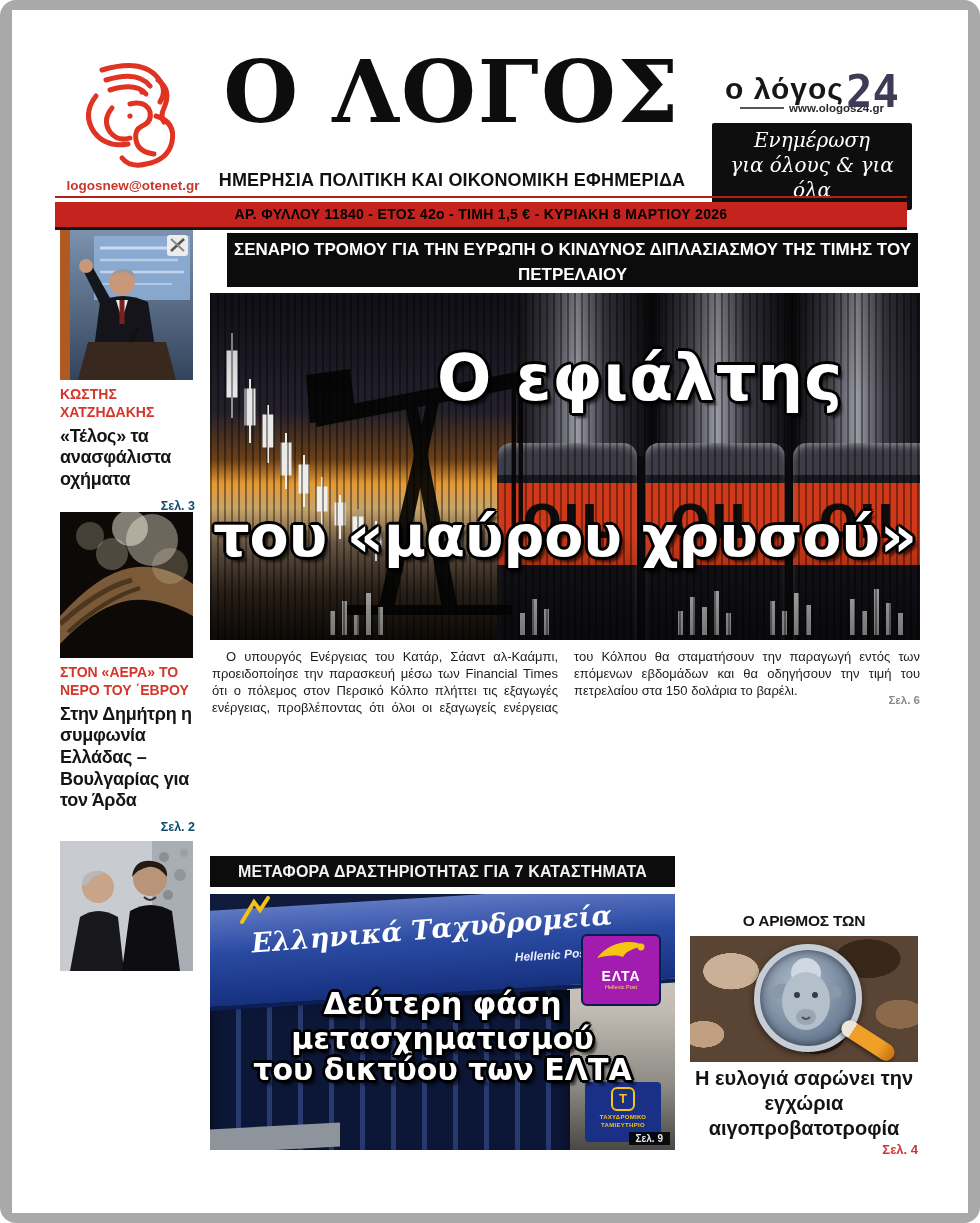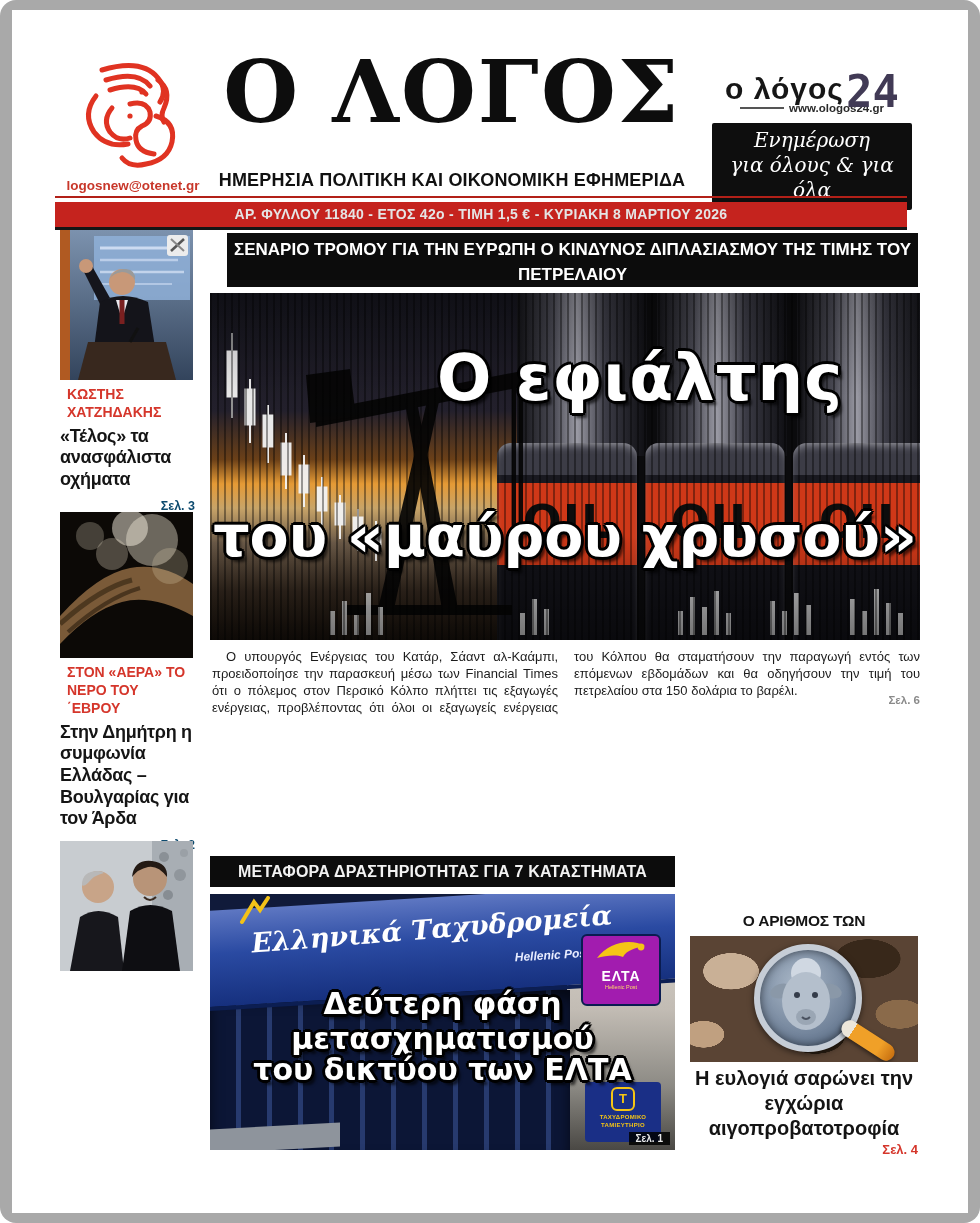--- a/index.html
+++ b/index.html
@@ -20,26 +20,26 @@
   .logo24-brand{font-size:30px;font-weight:bold;color:#161616;letter-spacing:1px;}
   .logo24-number{font-family:"DejaVu Sans Mono",monospace;font-weight:bold;font-size:44px;color:#413a55;line-height:.8;
                  display:inline-block;transform:translateY(8px);margin-left:2px;}
   .logo24-siterow{margin-top:-4px;font-size:11.5px;font-weight:bold;color:#2a2a2a;}
   .logo24-dash{display:inline-block;width:44px;height:2px;background:#555;vertical-align:3px;margin-right:5px;}
   .tagline-box{margin-top:9px;background:#0e0e0e;color:#fff;border-radius:2px;padding:5px 6px 7px;
                font-family:"DejaVu Serif","Liberation Serif",serif;font-style:italic;font-size:20px;line-height:1.25;}
 
   .rule-red{left:43px;top:186px;width:852px;height:2px;background:#b22018;}
   .issue-bar{left:43px;top:192px;width:852px;height:25px;background:#c5231e;border-bottom:3px solid #151515;
-             color:#e5e5e5;font-weight:bold;font-size:14px;text-align:center;line-height:25px;letter-spacing:.3px;}
+             color:#000000;font-weight:bold;font-size:14px;text-align:center;line-height:25px;letter-spacing:.3px;}
 
   
   .side-photo{left:48px;width:133px;overflow:hidden;background:#222;}
   .side-text{left:48px;width:135px;}
-  .side-kicker{color:#d5362b;font-weight:bold;font-size:14px;line-height:1.28;margin-left:7px;}
+  .side-kicker{color:#d5362b;font-weight:bold;font-size:14px;line-height:1.28;}
   .side-head{margin-top:4px;color:#151515;font-weight:bold;font-size:18px;line-height:1.2;letter-spacing:-.3px;}
   .side-ref{margin-top:8px;text-align:right;color:#0c4a6e;font-weight:bold;font-size:12.5px;}
 
   
   .lead-kicker{left:215px;top:223px;width:691px;min-height:46px;background:#0c0c0c;color:#fff;font-weight:bold;
                font-size:17px;line-height:1.45;text-align:center;padding-top:5px;}
   .lead-image{left:198px;top:283px;width:710px;height:347px;background:#0b0b0d;overflow:hidden;}
   .sunset{position:absolute;left:0;top:0;width:310px;height:100%;
           background:linear-gradient(180deg,#15151d 0%,#23202c 34%,#6b4018 48%,#e59a35 55%,#c8a468 62%,#6b5a48 72%,#35291f 86%,#19120c 100%);}
   .barrels{position:absolute;left:295px;top:0;width:415px;height:100%;}
@@ -336,21 +336,21 @@
         <div class="elta-sign-label">ΕΛΤΑ</div>
         <div class="elta-sign-en">Hellenic Post</div>
       </div>
       <div class="savings-sign">
         <div class="savings-emblem">Τ</div>
         <div class="savings-label">ΤΑΧΥΔΡΟΜΙΚΟ</div>
         <div class="savings-label">ΤΑΜΙΕΥΤΗΡΙΟ</div>
       </div>
       <div class="abs elta-h1 outlined">Δεύτερη φάση μετασχηματισμού</div>
       <div class="abs elta-h2 outlined">του δικτύου των ΕΛΤΑ</div>
-      <div class="elta-chip">Σελ. 1</div>
+      <div class="elta-chip">Σελ. 9</div>
     </div>
 
     <div class="abs sheep-kicker">Ο ΑΡΙΘΜΟΣ ΤΩΝ ΘΑΝΑΤΩΣΕΩΝ ΖΩΩΝ ΑΝΕΡΧΕΤΑΙ ΠΛΕΟΝ ΣΕ 481.359</div>
     <div class="abs sheep-photo">
       <div class="lens">
         <svg width="96" height="96" viewBox="0 0 96 96" style="position:absolute;left:-3px;top:-3px;">
           <ellipse cx="24" cy="44" rx="11" ry="7" fill="#8a98a8" transform="rotate(-18 24 44)"></ellipse>
           <ellipse cx="74" cy="44" rx="11" ry="7" fill="#8a98a8" transform="rotate(18 74 44)"></ellipse>
           <circle cx="49" cy="26" r="15" fill="#d0d8e2"></circle>
           <ellipse cx="49" cy="54" rx="24" ry="29" fill="#b4bfcc"></ellipse>

